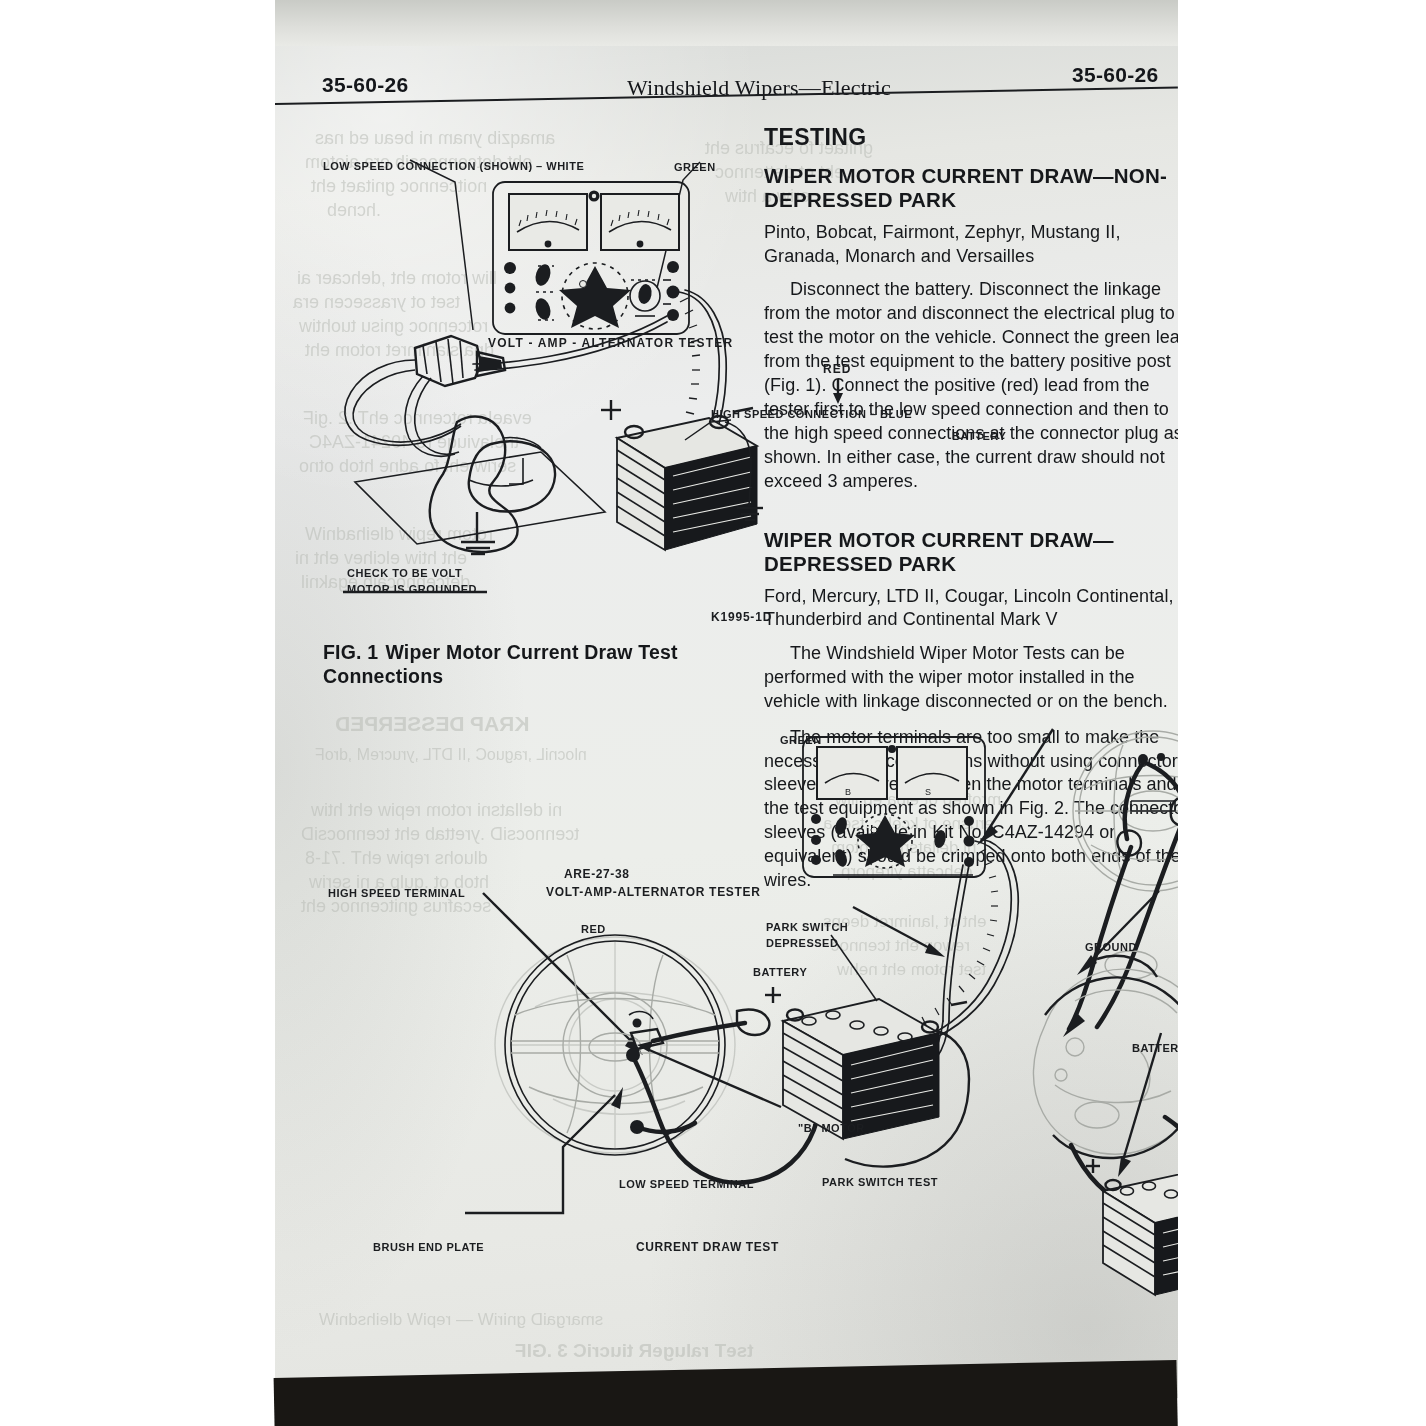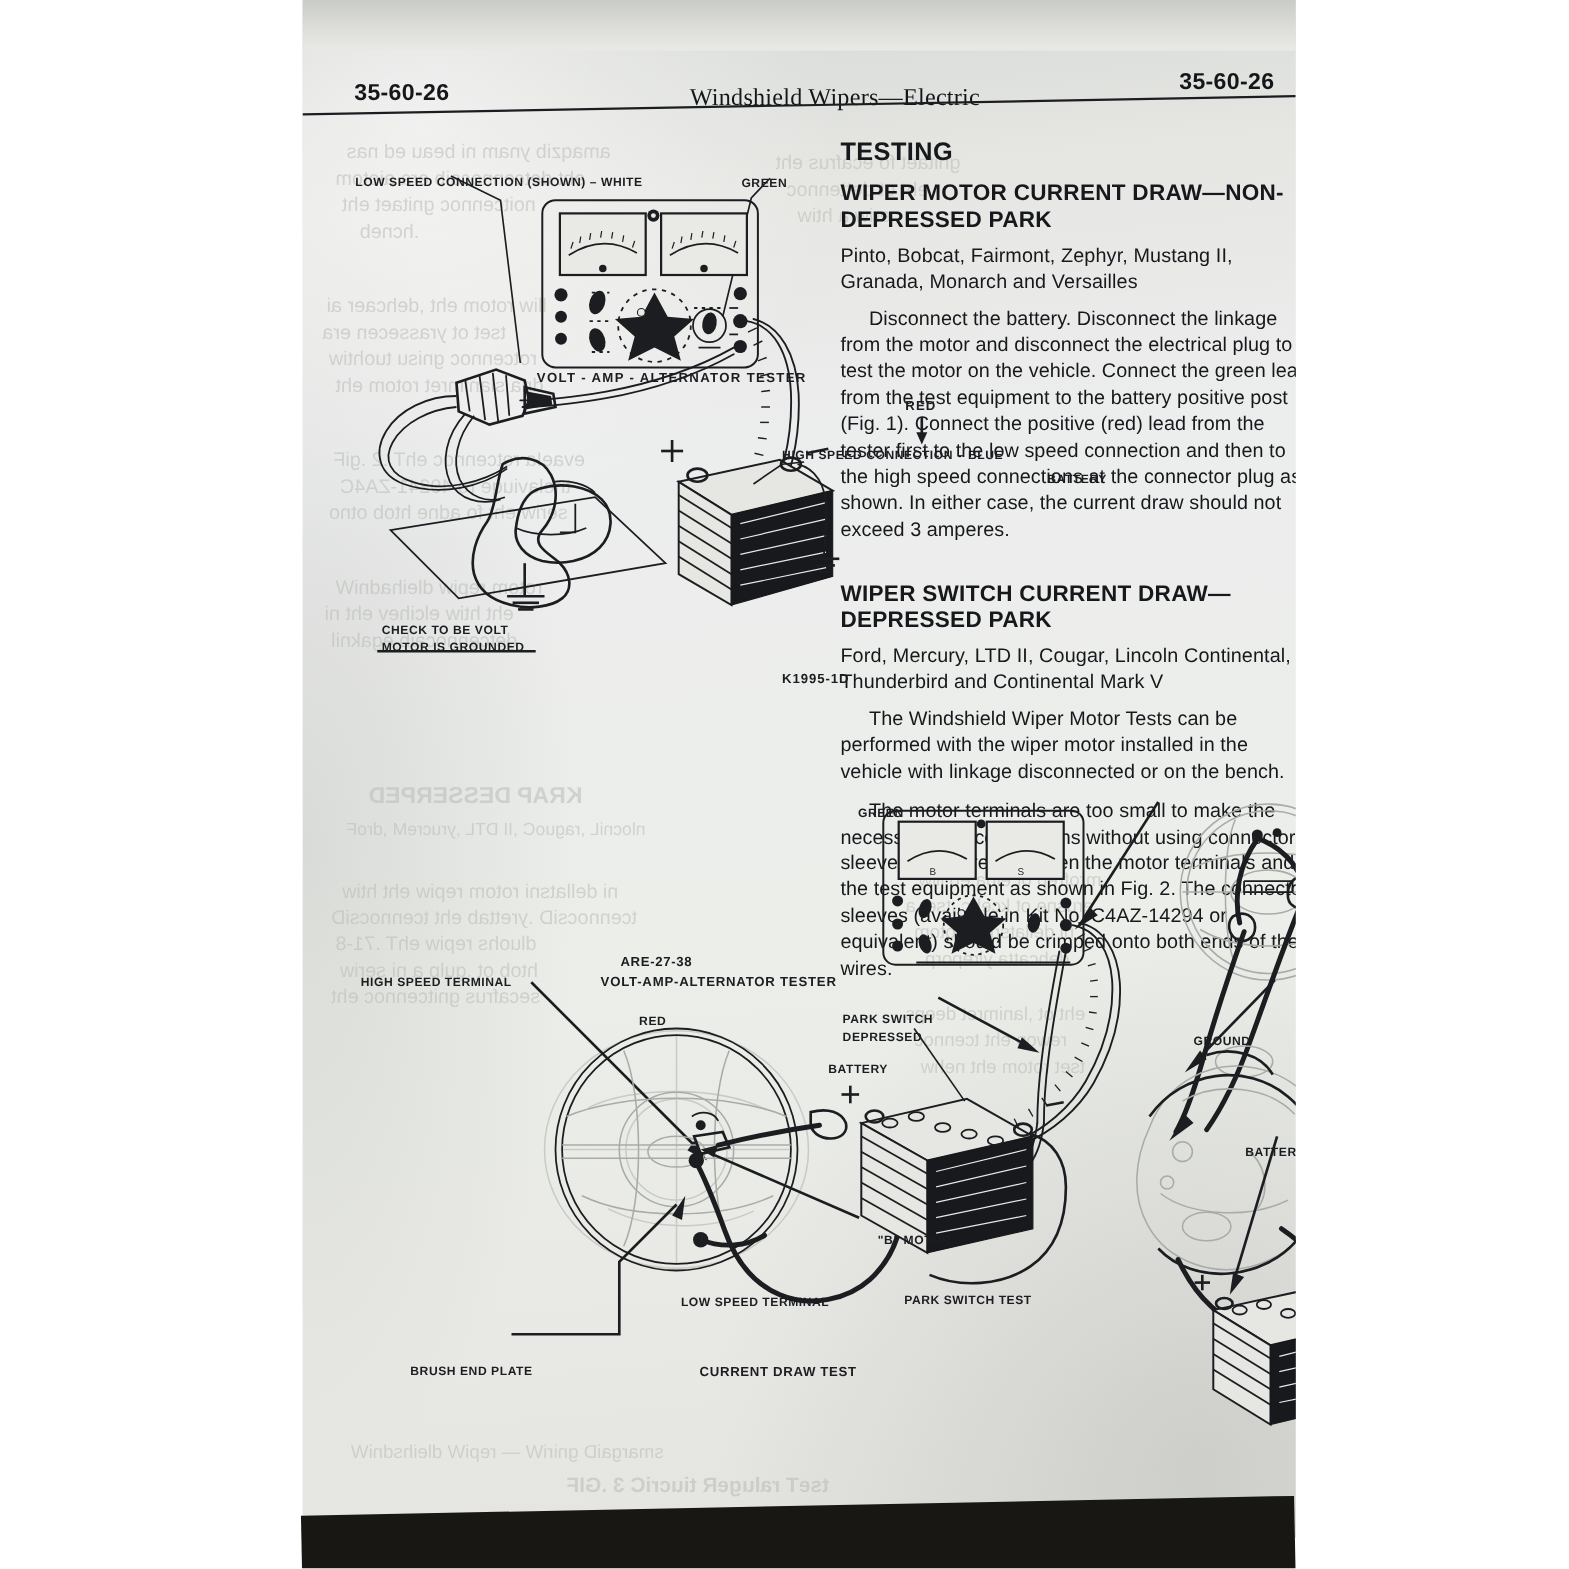--- a/index.html
+++ b/index.html
@@ -139,21 +139,21 @@
     <div class="hdr" id="hdr-center">Windshield Wipers—Electric</div>
     <div class="hdr" id="hdr-right">35-60-26</div>
     <div id="hdr-rule"></div>
 
     <div id="col-right">
       <div class="h1">TESTING</div>
       <div class="h2">WIPER MOTOR CURRENT DRAW—NON-DEPRESSED PARK</div>
       <div class="models">Pinto, Bobcat, Fairmont, Zephyr, Mustang II, Granada, Monarch and Versailles</div>
       <div class="para">Disconnect the battery. Disconnect the linkage from the motor and disconnect the electrical plug to test the motor on the vehicle. Connect the green lead from the test equipment to the battery positive post (Fig. 1). Connect the positive (red) lead from the tester first to the low speed connection and then to the high speed connections at the connector plug as shown. In either case, the current draw should not exceed 3 amperes.</div>
       <div class="gap"></div>
-      <div class="h2">WIPER SWITCH CURRENT DRAW—DEPRESSED PARK</div>
+      <div class="h2">WIPER MOTOR CURRENT DRAW—DEPRESSED PARK</div>
       <div class="models">Ford, Mercury, LTD II, Cougar, Lincoln Continental, Thunderbird and Continental Mark V</div>
       <div class="para">The Windshield Wiper Motor Tests can be performed with the wiper motor installed in the vehicle with linkage disconnected or on the bench.</div>
       <div class="para">The motor terminals are too small to make the necessary test connections without using connector sleeves and wires between the motor terminals and the test equipment as shown in Fig. 2. The connector sleeves (available in Kit No. C4AZ-14294 or equivalent) should be crimped onto both ends of the wires.</div>
     </div>
 
     <svg class="dsvg" width="480" height="540" viewBox="0 0 480 540" style="left:30px;top:120px;">
 
       <path class="leader" d="M105,40 L150,62 L168,210"></path>
       <path class="leader" d="M395,42 L378,60 L352,168"></path>
 
@@ -312,20 +312,23 @@
     <svg class="dsvg" width="30" height="26" viewBox="0 0 30 26" style="left:552px;top:379px;">
       <path class="st2" d="M11,0 v18"></path>
         <path class="stf" d="M6,14 L11,25 L16,14 Z"></path>
     </svg>
     <div class="lbl" style="left:436px;top:407px;">HIGH SPEED CONNECTION – BLUE</div>
     <div class="lbl" style="left:677px;top:429px;">BATTERY</div>
     <div class="lbl" style="left:72px;top:566px;">CHECK TO BE VOLT</div>
     <div class="lbl" style="left:72px;top:582px;">MOTOR IS GROUNDED</div>
     <div class="lbl md" style="left:436px;top:610px;letter-spacing:.8px;">K1995-1D</div>
 
+    <div class="figcap" id="fig1cap">
+      <span class="n">FIG. 1</span><span>Wiper Motor Current Draw Test Connections</span>
+    </div>
 
     <svg class="dsvg" width="900" height="580" viewBox="0 0 900 580" style="left:10px;top:715px;">
 
       <g opacity=".5">
         <ellipse class="ghostline" cx="330" cy="330" rx="120" ry="108"></ellipse>
         <path class="ghostline" d="M250,292 C290,272 370,272 412,294"></path>
         <path class="ghostline" d="M268,384 C308,404 362,404 400,386"></path>
         <circle class="ghostline" cx="330" cy="330" r="46"></circle>
         <path class="ghostline" d="M226,330 h208"></path>
         <path class="ghostline" d="M330,226 v208"></path>

